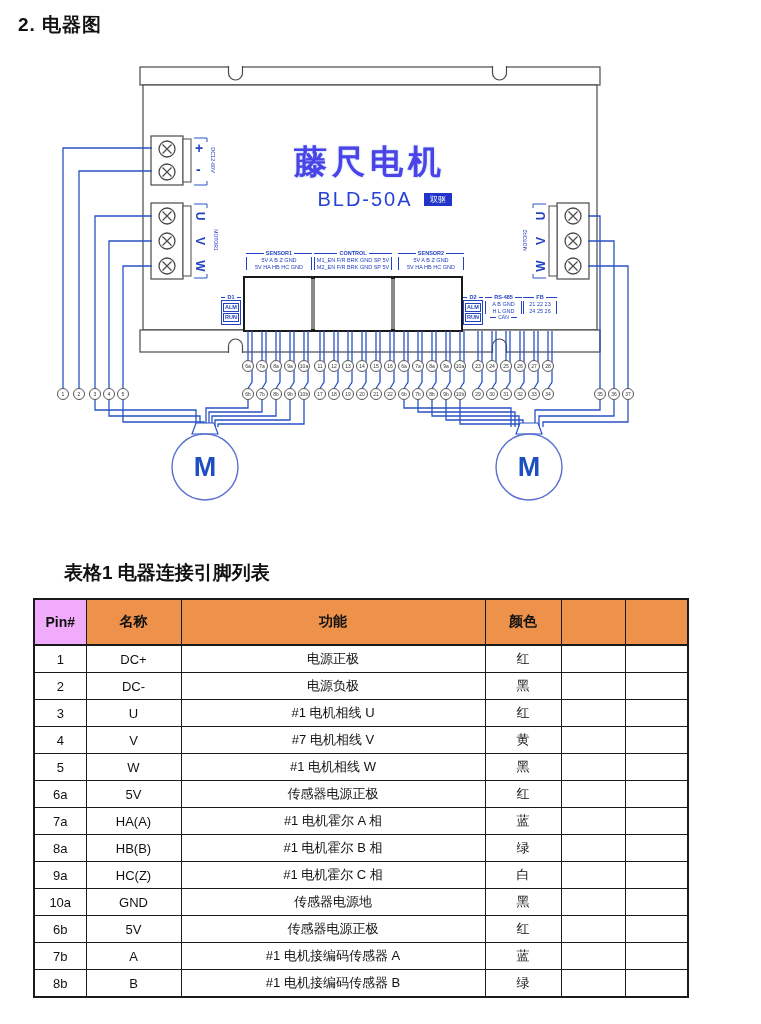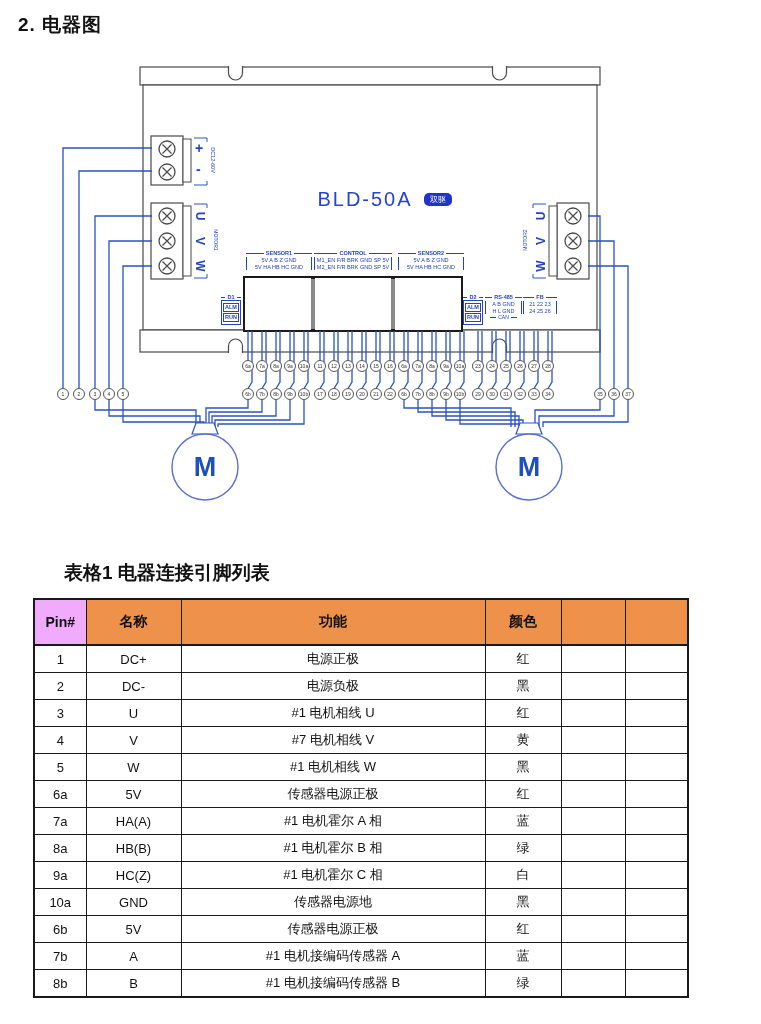--- a/index.html
+++ b/index.html
@@ -6,21 +6,21 @@
   .page{position:relative;width:761px;height:1024px;background:#fff;overflow:hidden;
         font-family:"Liberation Sans",sans-serif;color:#111;}
   .abs{position:absolute;}
   .doc-title{left:18px;top:12px;font-size:19px;font-weight:700;letter-spacing:1px;}
   
   .brand{left:250px;top:140px;width:240px;text-align:center;font-size:33px;font-weight:700;
          letter-spacing:5px;color:#4b43e8;text-shadow:0 0 2px #8fb9f2;}
   .model{left:300px;top:188px;width:130px;text-align:center;font-size:20px;font-weight:400;
          letter-spacing:2px;color:#2742d6;}
   .badge{left:424px;top:193px;width:28px;height:13px;background:#2133c8;color:#fff;
-         font-size:8px;line-height:13px;text-align:center;border-radius:5px;}
+         font-size:8px;line-height:13px;text-align:center;border-radius:0;}
   .pm{color:#2443c2;font-weight:700;font-size:14px;line-height:14px;}
   .rot90{transform:rotate(90deg);}
   .rotm90{transform:rotate(-90deg);}
   .vtext{font-size:5.5px;color:#2443c2;text-align:center;white-space:nowrap;}
   .phase{width:14px;height:14px;font-size:12px;font-weight:700;color:#2443c2;text-align:center;line-height:14px;}
   
   .conn{color:#2443c2;font-size:5.5px;text-align:center;}
   .conn .t{display:flex;align-items:center;gap:2px;font-size:5.5px;font-weight:700;white-space:nowrap;justify-content:center;}
   .conn .t::before,.conn .t::after{content:"";flex:1;height:1px;background:#2443c2;}
   .conn .bx{border-left:1px solid #2443c2;border-right:1px solid #2443c2;margin-top:1px;padding:0 1px;}
@@ -275,20 +275,21 @@
     <div class="abs phase rot90" style="left:193px;top:209px;">U</div>
     <div class="abs phase rot90" style="left:193px;top:234px;">V</div>
     <div class="abs phase rot90" style="left:193px;top:259px;">W</div>
     <div class="abs vtext rot90" style="left:196px;top:237px;width:40px;font-size:5px;">MOTOR1</div>
 
     <div class="abs phase rotm90" style="left:534px;top:209px;">U</div>
     <div class="abs phase rotm90" style="left:534px;top:234px;">V</div>
     <div class="abs phase rotm90" style="left:534px;top:259px;">W</div>
     <div class="abs vtext rotm90" style="left:505px;top:237px;width:40px;font-size:5px;">MOTOR2</div>
 
+    <div class="abs brand">藤尺电机</div>
     <div class="abs model">BLD-50A</div>
     <div class="abs badge">双驱</div>
 
     <div class="abs conn" style="left:246px;top:250px;width:66px;">
       <div class="t">SENSOR1</div>
       <div class="bx">
         <div class="r">5V A   B   Z  GND</div>
         <div class="r">5V HA HB HC GND</div>
       </div>
     </div>

